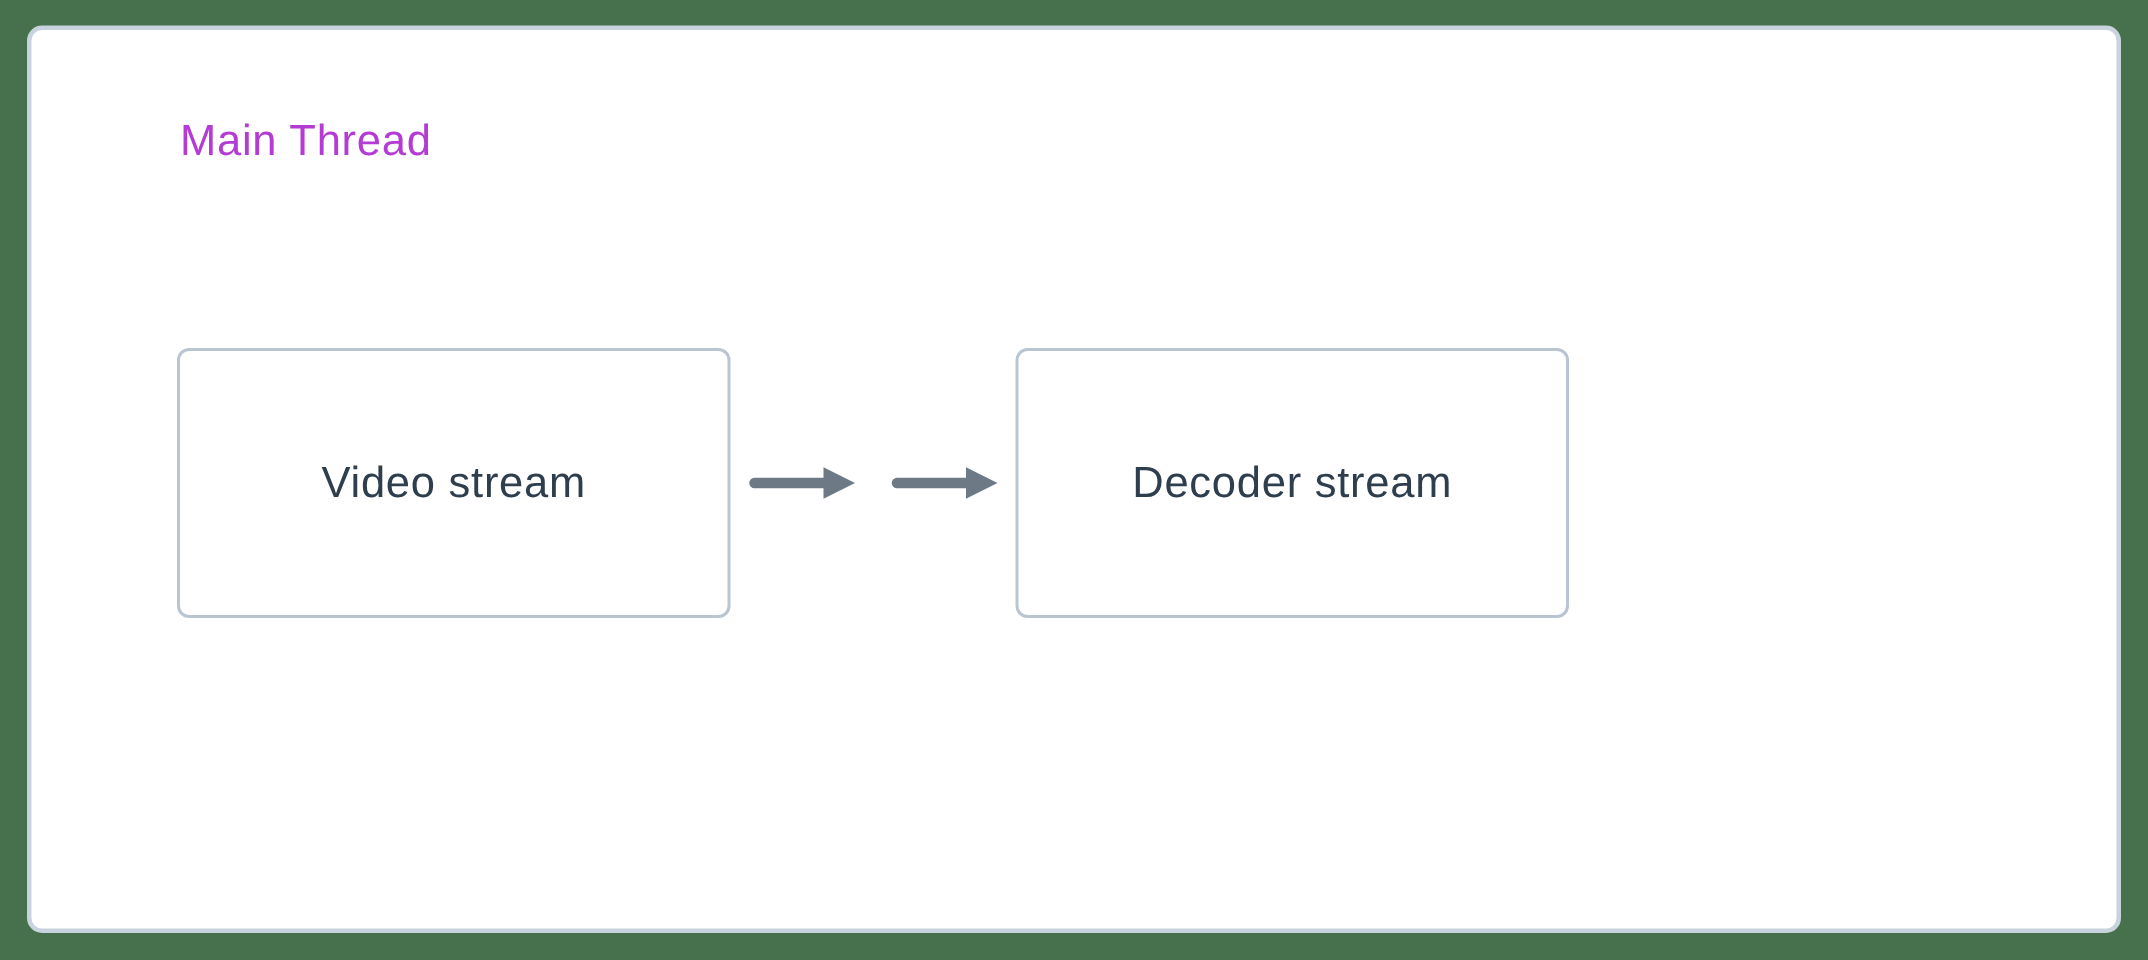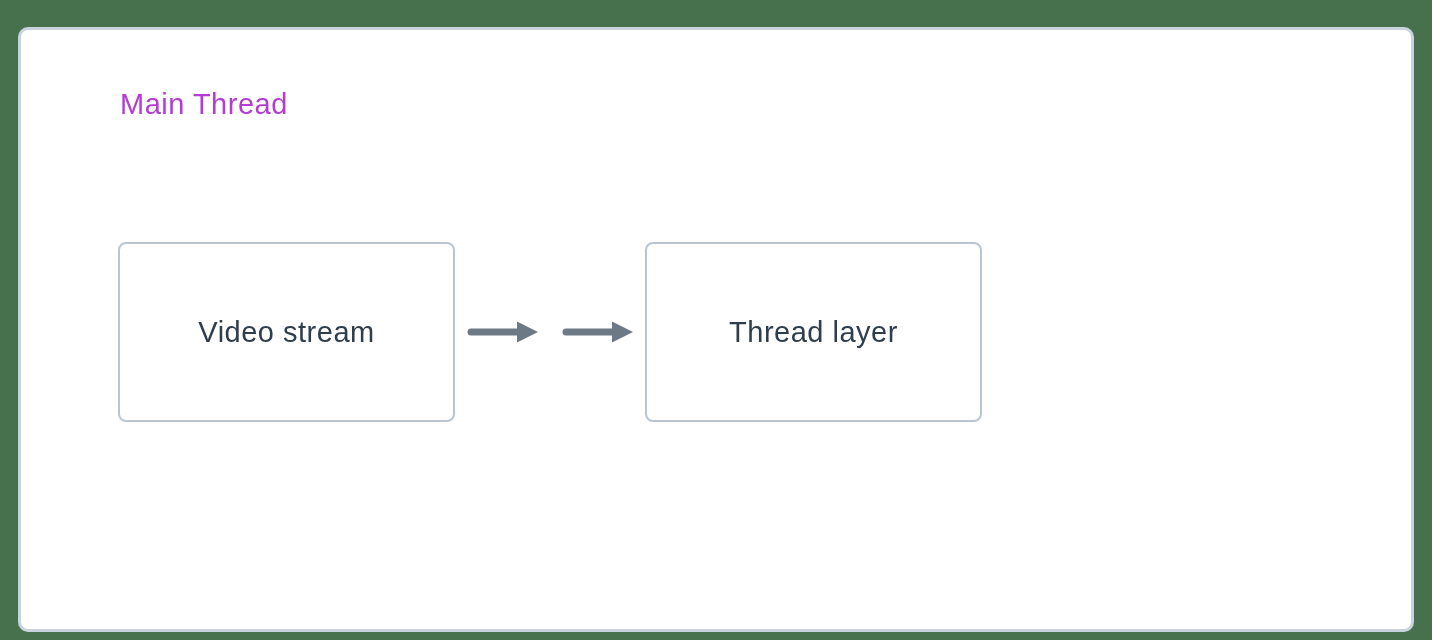--- a/index.html
+++ b/index.html
@@ -21,21 +21,21 @@
     overflow: hidden;
   }
   .canvas {
     position: relative;
     width: 1432px;
     height: 640px;
   }
   .panel {
     position: absolute;
     left: 18px;
-    top: 27px;
+    top: 17px;
     width: 1396px;
     height: 605px;
     background: #ffffff;
     border: 3px solid var(--panel-border);
     border-radius: 10px;
   }
   .diagram-title {
     position: absolute;
     left: 99px;
     top: 56px;
@@ -47,21 +47,21 @@
     white-space: nowrap;
   }
   .flow-row {
     position: absolute;
     left: 97px;
     top: 212px;
     display: flex;
     align-items: center;
   }
   .node {
-    width: 337px;
+    width: 369px;
     height: 180px;
     background: #ffffff;
     border: 2px solid var(--node-border);
     border-radius: 8px;
     display: flex;
     align-items: center;
     justify-content: center;
   }
   .node-label {
     font-size: 29px;
@@ -100,18 +100,18 @@
 
 
       <div class="arrow-wrap">
         <svg width="72" height="26" viewBox="0 0 72 26">
           <line x1="4" y1="13" x2="52" y2="13" stroke="var(--arrow)" stroke-width="7" stroke-linecap="round"></line>
           <polygon points="50,2.5 71,13 50,23.5" fill="var(--arrow)"></polygon>
         </svg>
       </div>
 
       <div class="node">
-        <span class="node-label">Thread layer</span>
+        <span class="node-label">Decoder stream</span>
       </div>
 
     </div>
   </div>
 </div>
 
 </body></html>

